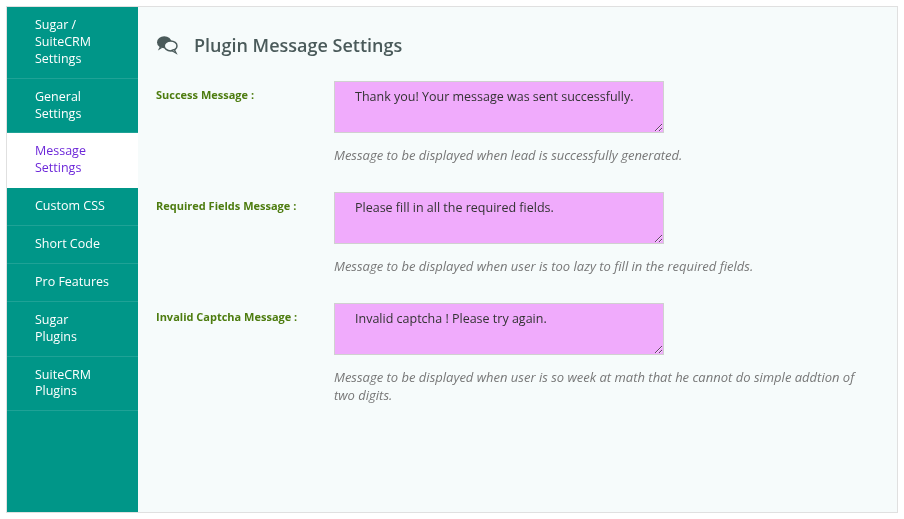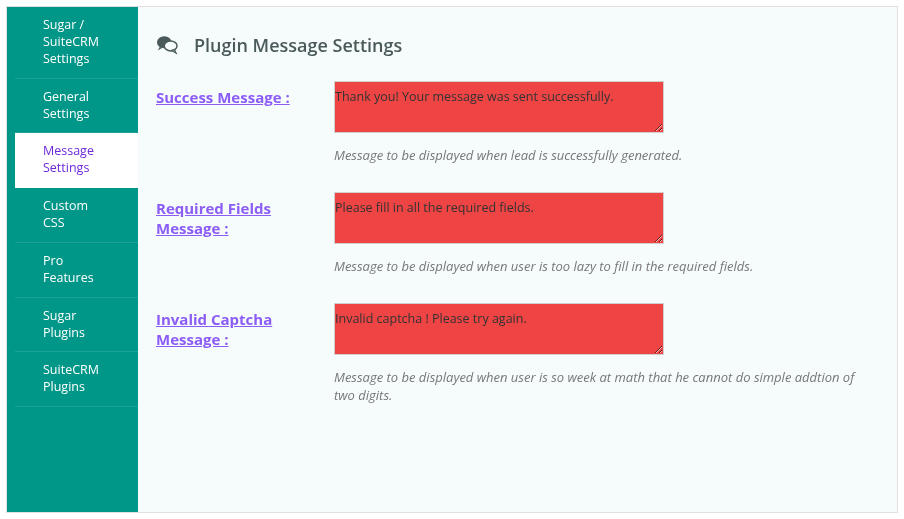--- a/index.html
+++ b/index.html
@@ -22,21 +22,20 @@
       display: flex;
       flex-direction: column;
     }
     .sidebar-item {
       padding: 10px 28px;
       color: #ffffff;
       font-size: 12.5px;
       cursor: pointer;
       border-bottom: 1px solid rgba(255,255,255,0.12);
       line-height: 1.35;
-      margin-left: 8px;
     }
     .sidebar-item.active {
       background: #ffffff;
       color: #6d28d9;
     }
     .main {
       flex: 1;
       padding: 26px 30px 18px 18px;
       background: #f6fbfb;
       overflow: auto;
@@ -53,57 +52,57 @@
     .page-title .icon {
       display: inline-flex;
     }
     .form-row {
       display: flex;
       align-items: flex-start;
       margin-bottom: 14px;
     }
     .form-label {
       width: 178px;
-      font-size: 15px;
+      font-size: 11px;
       font-weight: 700;
-      color: #8b5cf6;
+      color: #4d7c0f;
       padding-top: 6px;
-      text-decoration: underline;
     }
     .form-field {
       flex: 1;
     }
     .form-field textarea {
       width: 330px;
       height: 52px;
-      padding: 6px 0;
+      padding: 6px 20px;
       font-size: 12.5px;
       font-family: inherit;
       border: 1px solid #d0d0d0;
-      background: #ef4444;
+      background: #f0abfc;
       resize: both;
       color: #333;
     }
     .help-text {
       font-size: 13px;
       color: #777;
       font-style: italic;
       margin-top: 8px;
       margin-bottom: 14px;
     }
   </style>
 </head>
 <body>
 
 <div class="container">
   <div class="sidebar">
     <div class="sidebar-item">Sugar / SuiteCRM Settings</div>
     <div class="sidebar-item">General Settings</div>
     <div class="sidebar-item active">Message Settings</div>
     <div class="sidebar-item">Custom CSS</div>
+    <div class="sidebar-item">Short Code</div>
     <div class="sidebar-item">Pro Features</div>
     <div class="sidebar-item">Sugar Plugins</div>
     <div class="sidebar-item">SuiteCRM Plugins</div>
   </div>
 
   <div class="main">
     <h2 class="page-title">
       <span class="icon">
         <svg width="22" height="20" viewBox="0 0 24 22" fill="#4a5a5a">
           <ellipse cx="9" cy="8" rx="8" ry="6.5" fill="#4a5a5a"></ellipse>

